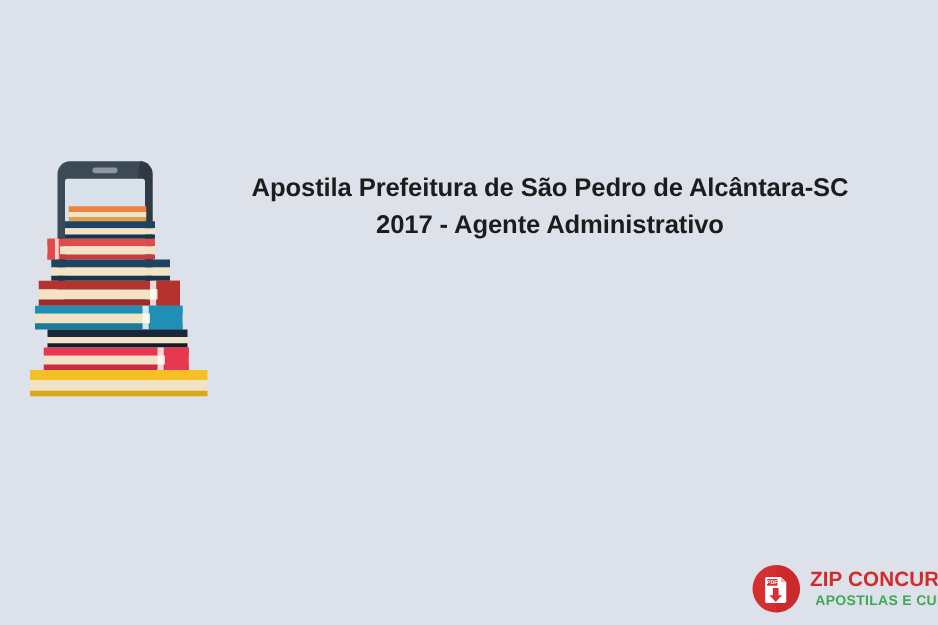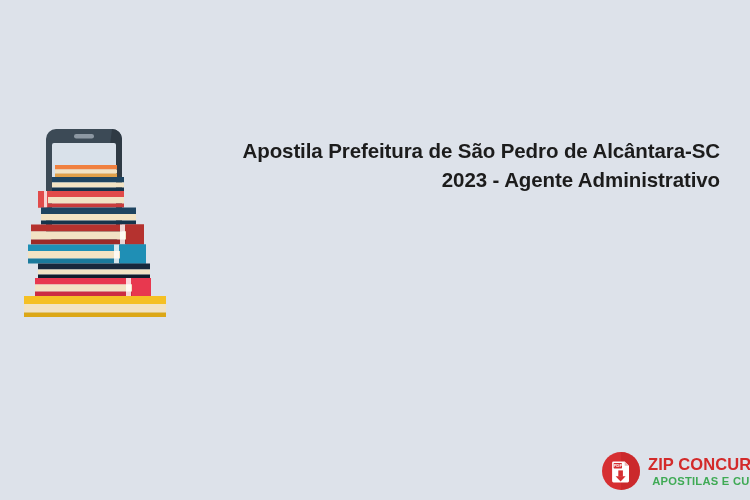--- a/index.html
+++ b/index.html
@@ -34,21 +34,21 @@
     height: 200px;
   }
   .illustration svg { display: block; width: 100%; height: 100%; }
 
   
   .title-block {
     position: absolute;
     left: 160px;
     top: 136px;
     width: 560px;
-    text-align: right;
+    text-align: center;
   }
   .title-line {
     display: block;
     font-size: 20.5px;
     line-height: 29px;
     font-weight: 700;
     color: #1c1c1c;
     letter-spacing: -0.1px;
     white-space: nowrap;
   }
@@ -154,21 +154,21 @@
 
         <path d="M16 178h142v8H16z" fill="#f5c024"></path>
         <path d="M16 186h142v8.5H16z" fill="#f2e3c4"></path>
         <path d="M16 194.5h142v4.5H16z" fill="#dca716"></path>
       </g>
     </svg>
   </div>
 
   <div class="title-block">
     <span class="title-line">Apostila Prefeitura de São Pedro de Alcântara-SC</span>
-    <span class="title-line">2023 - Agente Administrativo</span>
+    <span class="title-line">2017 - Agente Administrativo</span>
   </div>
 
   <div class="logo">
     <span class="logo-mark">
       <svg viewBox="0 0 40 40" xmlns="http://www.w3.org/2000/svg" aria-hidden="true">
         <circle cx="20" cy="20" r="19" fill="#d62f32"></circle>
         <path d="M20 1a19 19 0 0 1 0 38z" fill="#c32528" opacity="0.55"></path>
 
         <path d="M12.5 10.5h11.2l4.3 4.3v15.2a1.4 1.4 0 0 1-1.4 1.4H12.5a1.4 1.4 0 0 1-1.4-1.4V11.9a1.4 1.4 0 0 1 1.4-1.4z" fill="#ffffff"></path>
         <path d="M23.7 10.5l4.3 4.3h-4.3z" fill="#e8b9ba"></path>

